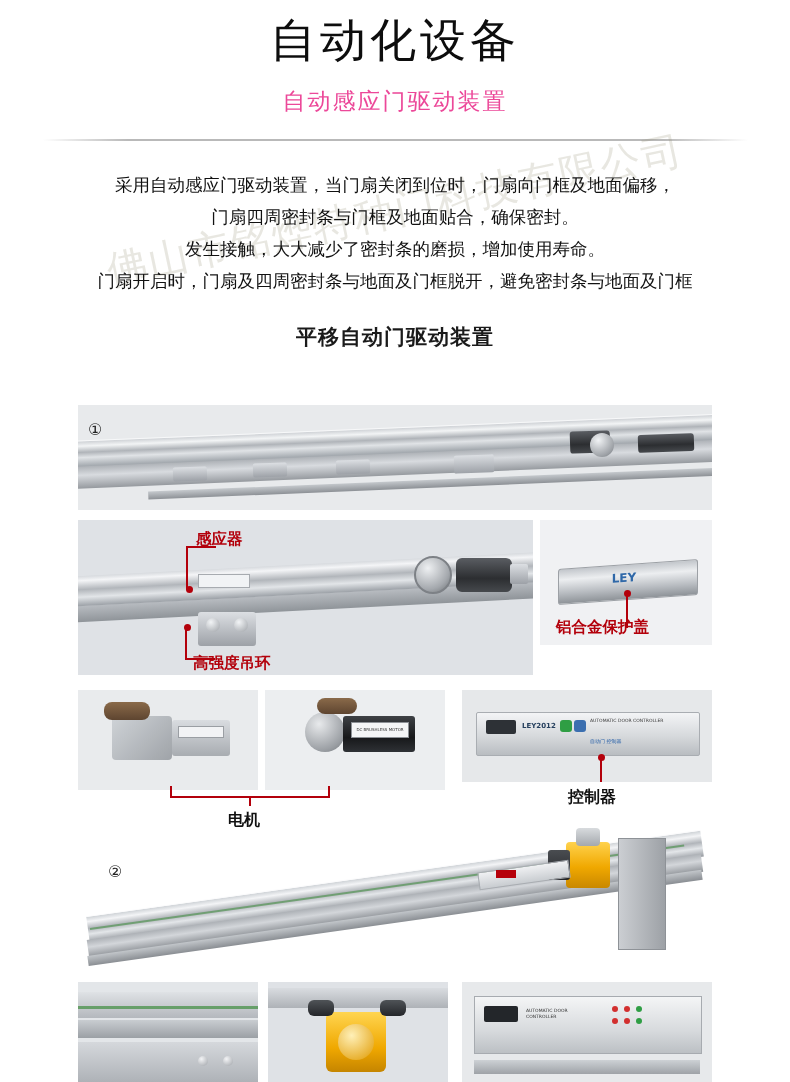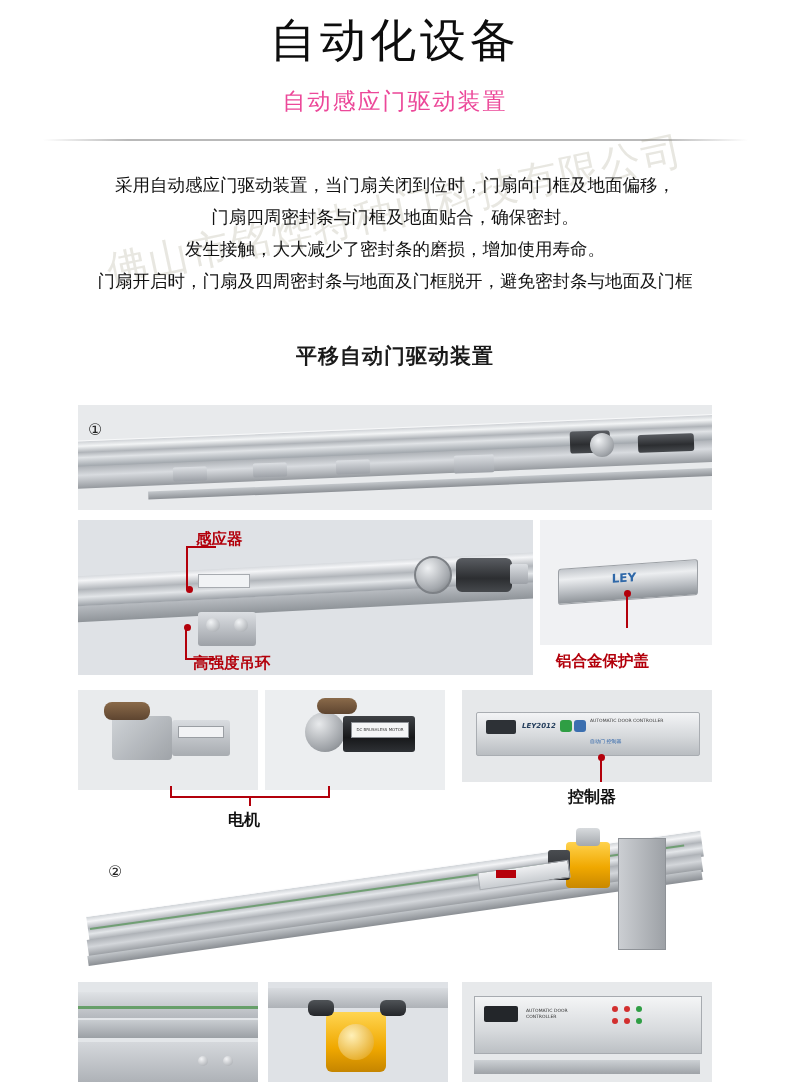--- a/index.html
+++ b/index.html
@@ -78,21 +78,21 @@
     position: relative;
     z-index: 6;
   }
   .intro p { margin: 0; }
 
   
   .section-heading {
     text-align: center;
     font-size: 21px;
     font-weight: bold;
-    margin-top: 45px;
+    margin-top: 26px;
     letter-spacing: 1px;
   }
 
   
   .photo {
     position: relative;
     overflow: hidden;
     background: #d8dade;
   }
   .num-label {
@@ -232,21 +232,21 @@
   <div class="photo" style="position:absolute; left:540px; top:520px; width:172px; height:125px; background:#f0f1f3;">
     <div style="position:absolute; left:18px; top:44px; width:138px; height:34px; transform:skewY(-4deg);
                 background:linear-gradient(to bottom,#c2c6cb,#eceef0 30%,#b7bbc0 70%,#8e9398);
                 border:1px solid #9ca0a5; border-radius:3px;"></div>
     <div style="position:absolute; left:62px; top:50px; width:44px; height:16px; transform:skewY(-4deg);
                 color:#2f68a8; font-size:12px; font-weight:bold; text-align:center; line-height:16px;">LEY</div>
 
     <div class="callout-dot" style="left:84px; top:70px;"></div>
     <div class="callout-line" style="left:86px; top:74px; width:2px; height:34px;"></div>
   </div>
-  <div class="callout-label" style="left:556px; top:651px;">铝合金保护盖</div>
+  <div class="callout-label" style="left:556px; top:617px;">铝合金保护盖</div>
 
   <div class="photo" style="position:absolute; left:78px; top:690px; width:180px; height:100px; background:#e9ebed;">
     <div class="small-part" style="left:34px; top:26px; width:60px; height:44px; border-radius:4px;
          background:linear-gradient(135deg,#cfd3d7,#9fa3a8);"></div>
     <div style="position:absolute; left:94px; top:30px; width:58px; height:36px; border-radius:3px;
          background:linear-gradient(to bottom,#d9dce0,#a8acb1);"></div>
     <div style="position:absolute; left:100px; top:36px; width:44px; height:10px; background:#f2f3f5; border:1px solid #9a9ea3;"></div>
     <div style="position:absolute; left:26px; top:12px; width:46px; height:18px; border-radius:8px;
          background:linear-gradient(to bottom,#8a6a4a,#5e4530);"></div>
   </div>
@@ -265,21 +265,21 @@
   <div class="callout-line" style="left:170px; top:786px; width:2px; height:12px;"></div>
   <div class="callout-line" style="left:328px; top:786px; width:2px; height:12px;"></div>
   <div class="callout-line" style="left:249px; top:796px; width:2px; height:10px;"></div>
   <div class="caption-dark" style="left:228px; top:810px;">电机</div>
 
   <div class="photo" style="position:absolute; left:462px; top:690px; width:250px; height:92px; background:#e6e8ea;">
     <div style="position:absolute; left:14px; top:22px; width:222px; height:42px; border-radius:2px;
          background:linear-gradient(to bottom,#f3f4f6,#d6d9dc 55%,#b9bdc1);
          border:1px solid #a9adb2;"></div>
     <div style="position:absolute; left:24px; top:30px; width:30px; height:14px; background:#2d3136; border-radius:2px;"></div>
-    <div style="position:absolute; left:60px; top:32px; font-size:7px; color:#26405e; font-weight:bold;font-style:italic;">LEY2012</div>
+    <div style="position:absolute; left:60px; top:32px; font-size:7px; color:#26405e; font-weight:bold;">LEY2012</div>
     <div style="position:absolute; left:128px; top:28px; font-size:4.5px; color:#3a3a3a; line-height:6px;">AUTOMATIC DOOR CONTROLLER</div>
     <div style="position:absolute; left:128px; top:48px; font-size:5px; color:#1f5aa6;">自动门 控制器</div>
     <div class="badge" style="left:98px; top:30px; width:12px; height:12px; background:#2f9e44;"></div>
     <div class="badge" style="left:112px; top:30px; width:12px; height:12px; background:#3b6fb0;"></div>
 
     <div class="callout-dot" style="left:136px; top:64px;"></div>
     <div class="callout-line" style="left:138px; top:66px; width:2px; height:26px;"></div>
   </div>
   <div class="caption-dark" style="left:568px; top:787px;">控制器</div>
 

